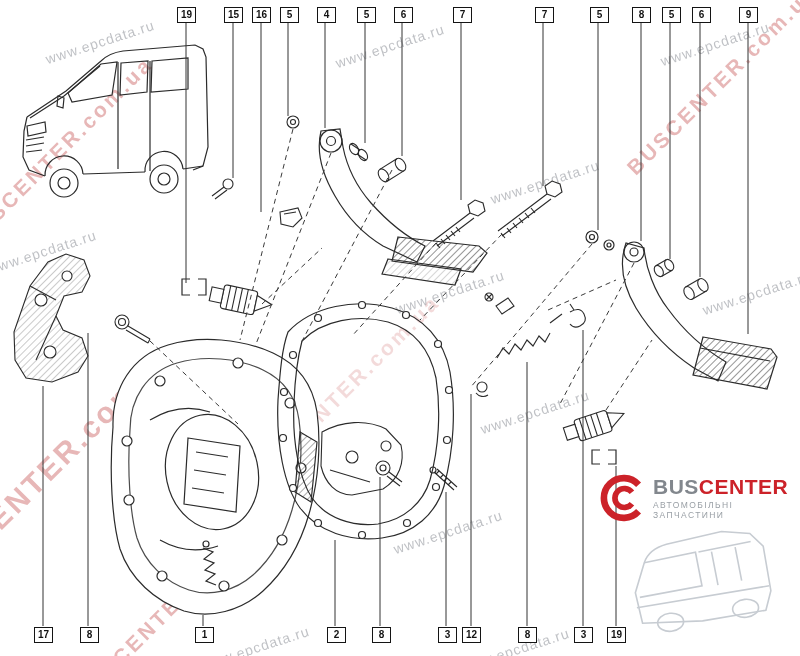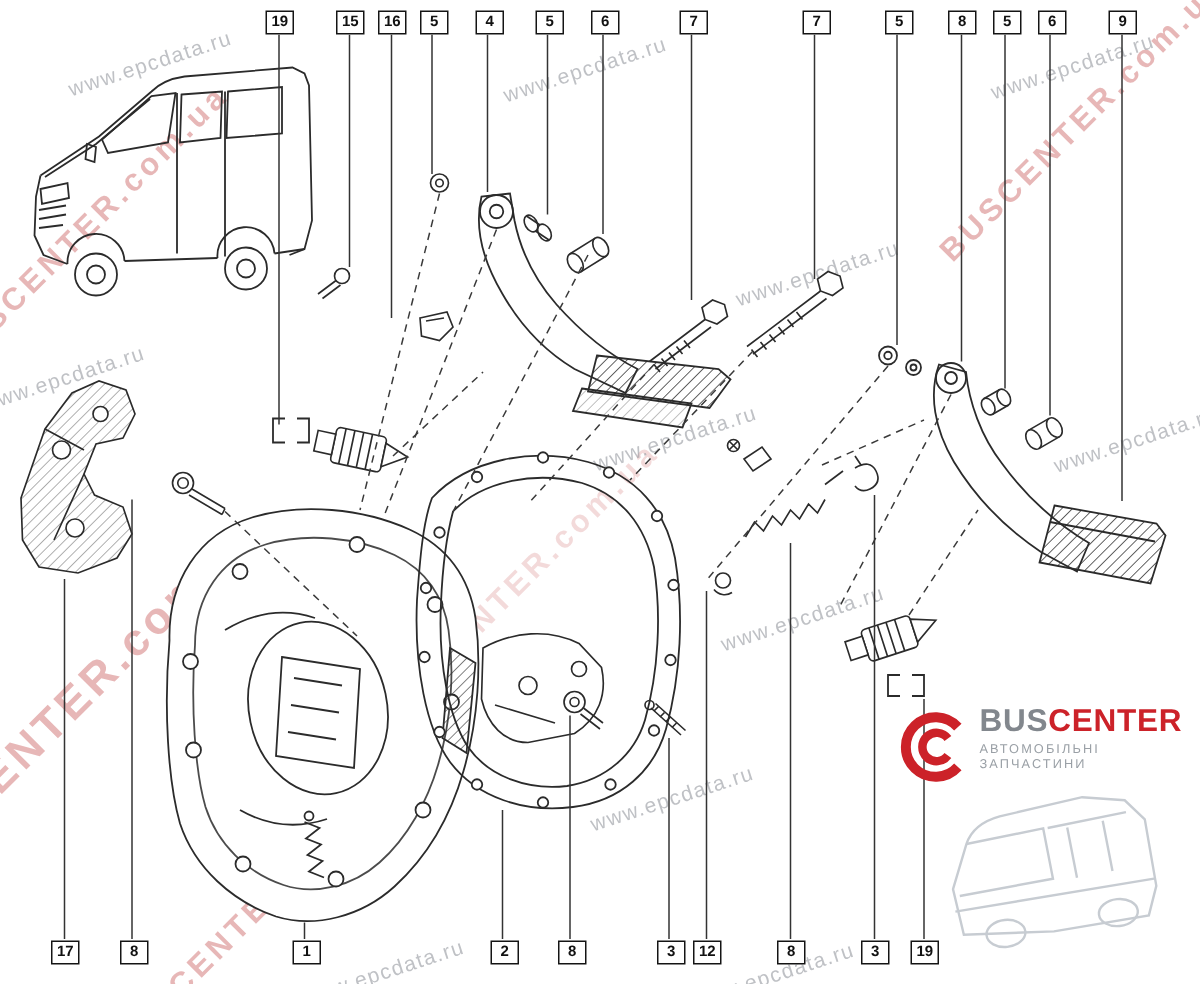--- a/index.html
+++ b/index.html
@@ -13,21 +13,21 @@
   .wm-gray{color:rgba(148,152,158,.6);font-size:14px;letter-spacing:1px;
            transform:translate(-50%,-50%) rotate(-18deg);}
   
   svg.art{position:absolute;left:0;top:0;z-index:3;}
   
   .callout{position:absolute;top:7px;min-width:13px;height:14px;padding:0 2px;
            border:1.5px solid #141414;background:#fff;color:#111;
            font-size:10px;font-weight:bold;line-height:14px;text-align:center;z-index:5;}
   .callout.bottom{top:627px;}
   
-  .logo{position:absolute;left:596px;top:470px;display:flex;align-items:flex-start;gap:4px;z-index:4;}
+  .logo{position:absolute;left:596px;top:470px;display:flex;align-items:center;gap:4px;z-index:4;}
   .brand{font-size:21px;font-weight:bold;letter-spacing:.5px;line-height:1;}
   .brand .bus{color:#82878d;}
   .brand .center{color:#cc2229;}
   .tagline{font-size:8.5px;color:#9aa0a6;letter-spacing:1.4px;margin-top:3px;}
 </style>
 </head>
 <body>
 
 <div class="stage">
 

